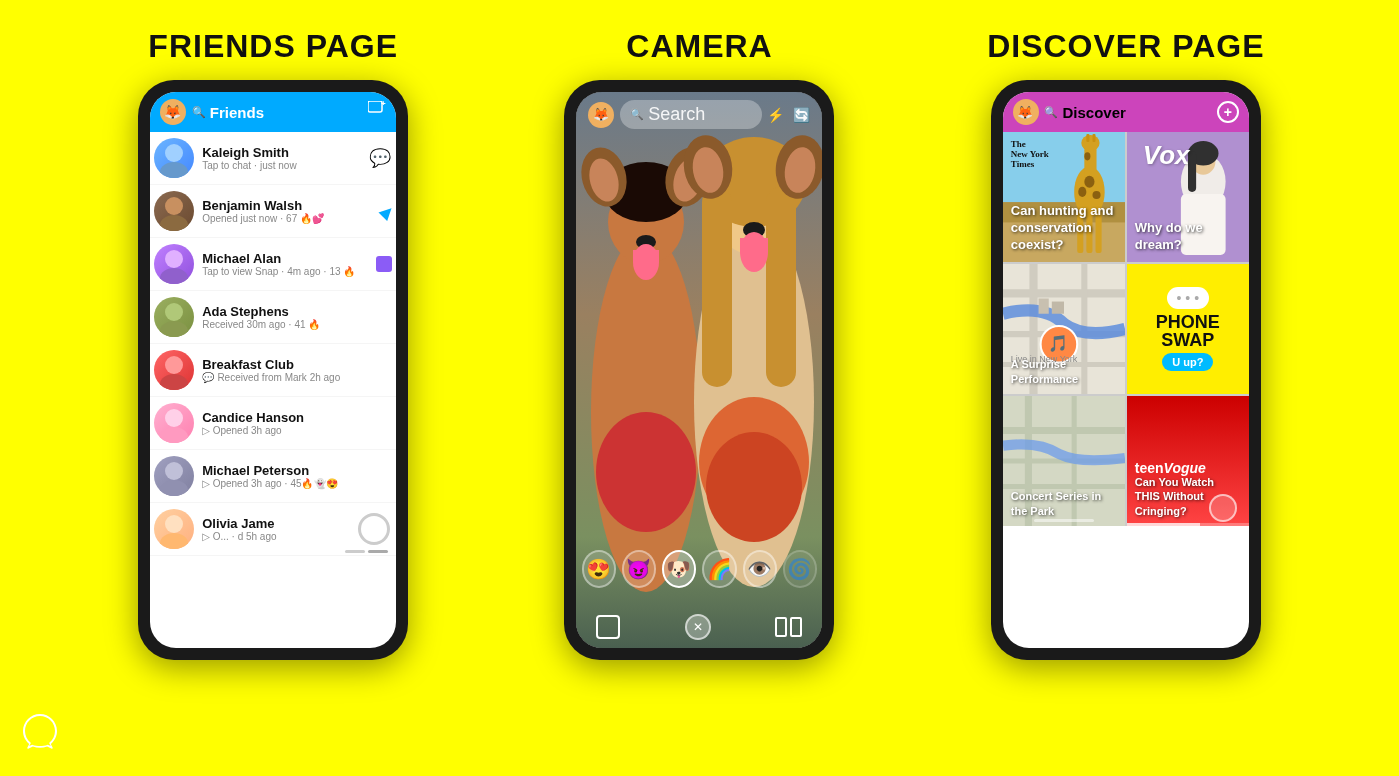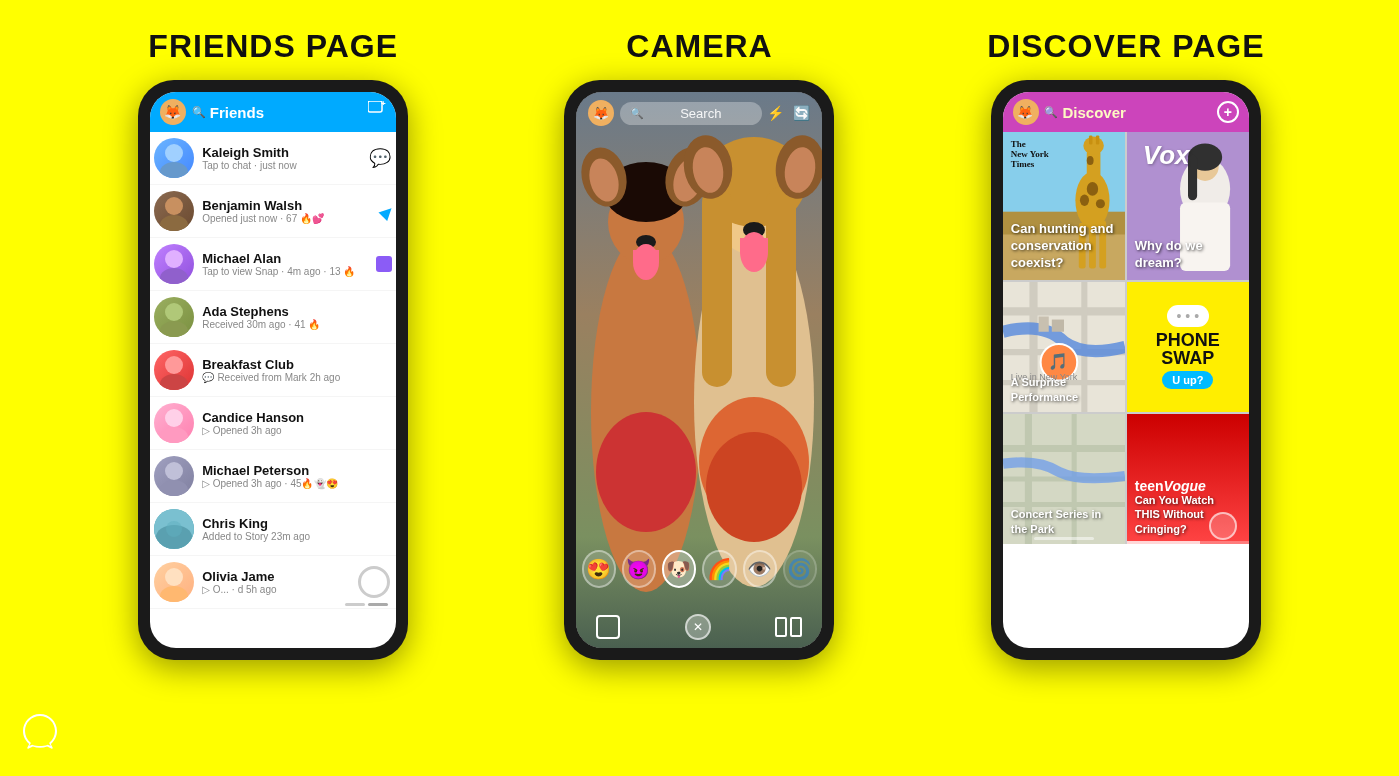--- a/index.html
+++ b/index.html
@@ -175,22 +175,21 @@
       background: rgba(255,255,255,0.3);
       border-radius: 20px;
       padding: 4px 10px;
       display: flex;
       align-items: center;
       gap: 4px;
     }
 
     .camera-header-text {
       color: rgba(255,255,255,0.9);
-      font-size: 13px;
-      margin-left: 32px;
+      font-size: 18px;
     }
 
     .camera-icons-right {
       display: flex;
       gap: 8px;
       color: white;
       font-size: 14px;
     }
 
     .filter-bar {
@@ -259,21 +258,21 @@
     .discover-header {
       background: #CC44BB;
       padding: 8px 10px;
       display: flex;
       align-items: center;
       gap: 6px;
       height: 40px;
     }
 
     .discover-title {
-      color: #fef9c3;
+      color: #000000;
       font-size: 15px;
       font-weight: bold;
     }
 
     .discover-add-btn {
       margin-left: auto;
       width: 22px;
       height: 22px;
       border: 2px solid #fff;
       border-radius: 50%;
@@ -288,21 +287,21 @@
     .discover-grid {
       display: grid;
       grid-template-columns: 1fr 1fr;
       gap: 2px;
       background: #ccc;
     }
 
     .discover-card {
       position: relative;
       overflow: hidden;
-      height: 148px;
+      height: 130px;
     }
 
     .discover-card-text {
       position: absolute;
       bottom: 8px;
       left: 8px;
       right: 8px;
       color: white;
       font-size: 13px;
       font-weight: bold;
@@ -506,33 +505,20 @@
               <circle cx="20" cy="15" r="9" fill="#c0c0d8"></circle>
               <ellipse cx="20" cy="34" rx="14" ry="10" fill="#9090b0"></ellipse>
             </svg>
           </div>
           <div class="friend-info">
             <div class="friend-name">Michael Peterson</div>
             <div class="friend-status">▷ Opened 3h ago · 45🔥👻😍</div>
           </div>
         </div>
 
-        <div class="friend-item">
-          <div class="friend-avatar" style="background:linear-gradient(135deg,#60B0C0,#3090A0); overflow:hidden;">
-            <svg width="40" height="40" viewBox="0 0 40 40">
-              <rect width="40" height="40" fill="#7ac0d0"></rect>
-              <ellipse cx="20" cy="28" rx="18" ry="12" fill="#5aA0B0"></ellipse>
-              <circle cx="20" cy="20" r="8" fill="#60b0c0" opacity="0.5"></circle>
-            </svg>
-          </div>
-          <div class="friend-info">
-            <div class="friend-name">Chris King</div>
-            <div class="friend-status">Added to Story 23m ago</div>
-          </div>
-        </div>
 
         <div class="friend-item" style="position:relative;">
           <div class="friend-avatar" style="background:linear-gradient(135deg,#FFD0A0,#FFB080);">
             <svg width="40" height="40" viewBox="0 0 40 40">
               <circle cx="20" cy="15" r="9" fill="#ffe0c0"></circle>
               <ellipse cx="20" cy="34" rx="14" ry="10" fill="#ffb870"></ellipse>
             </svg>
           </div>
           <div class="friend-info">
             <div class="friend-name">Olivia Jame</div>

